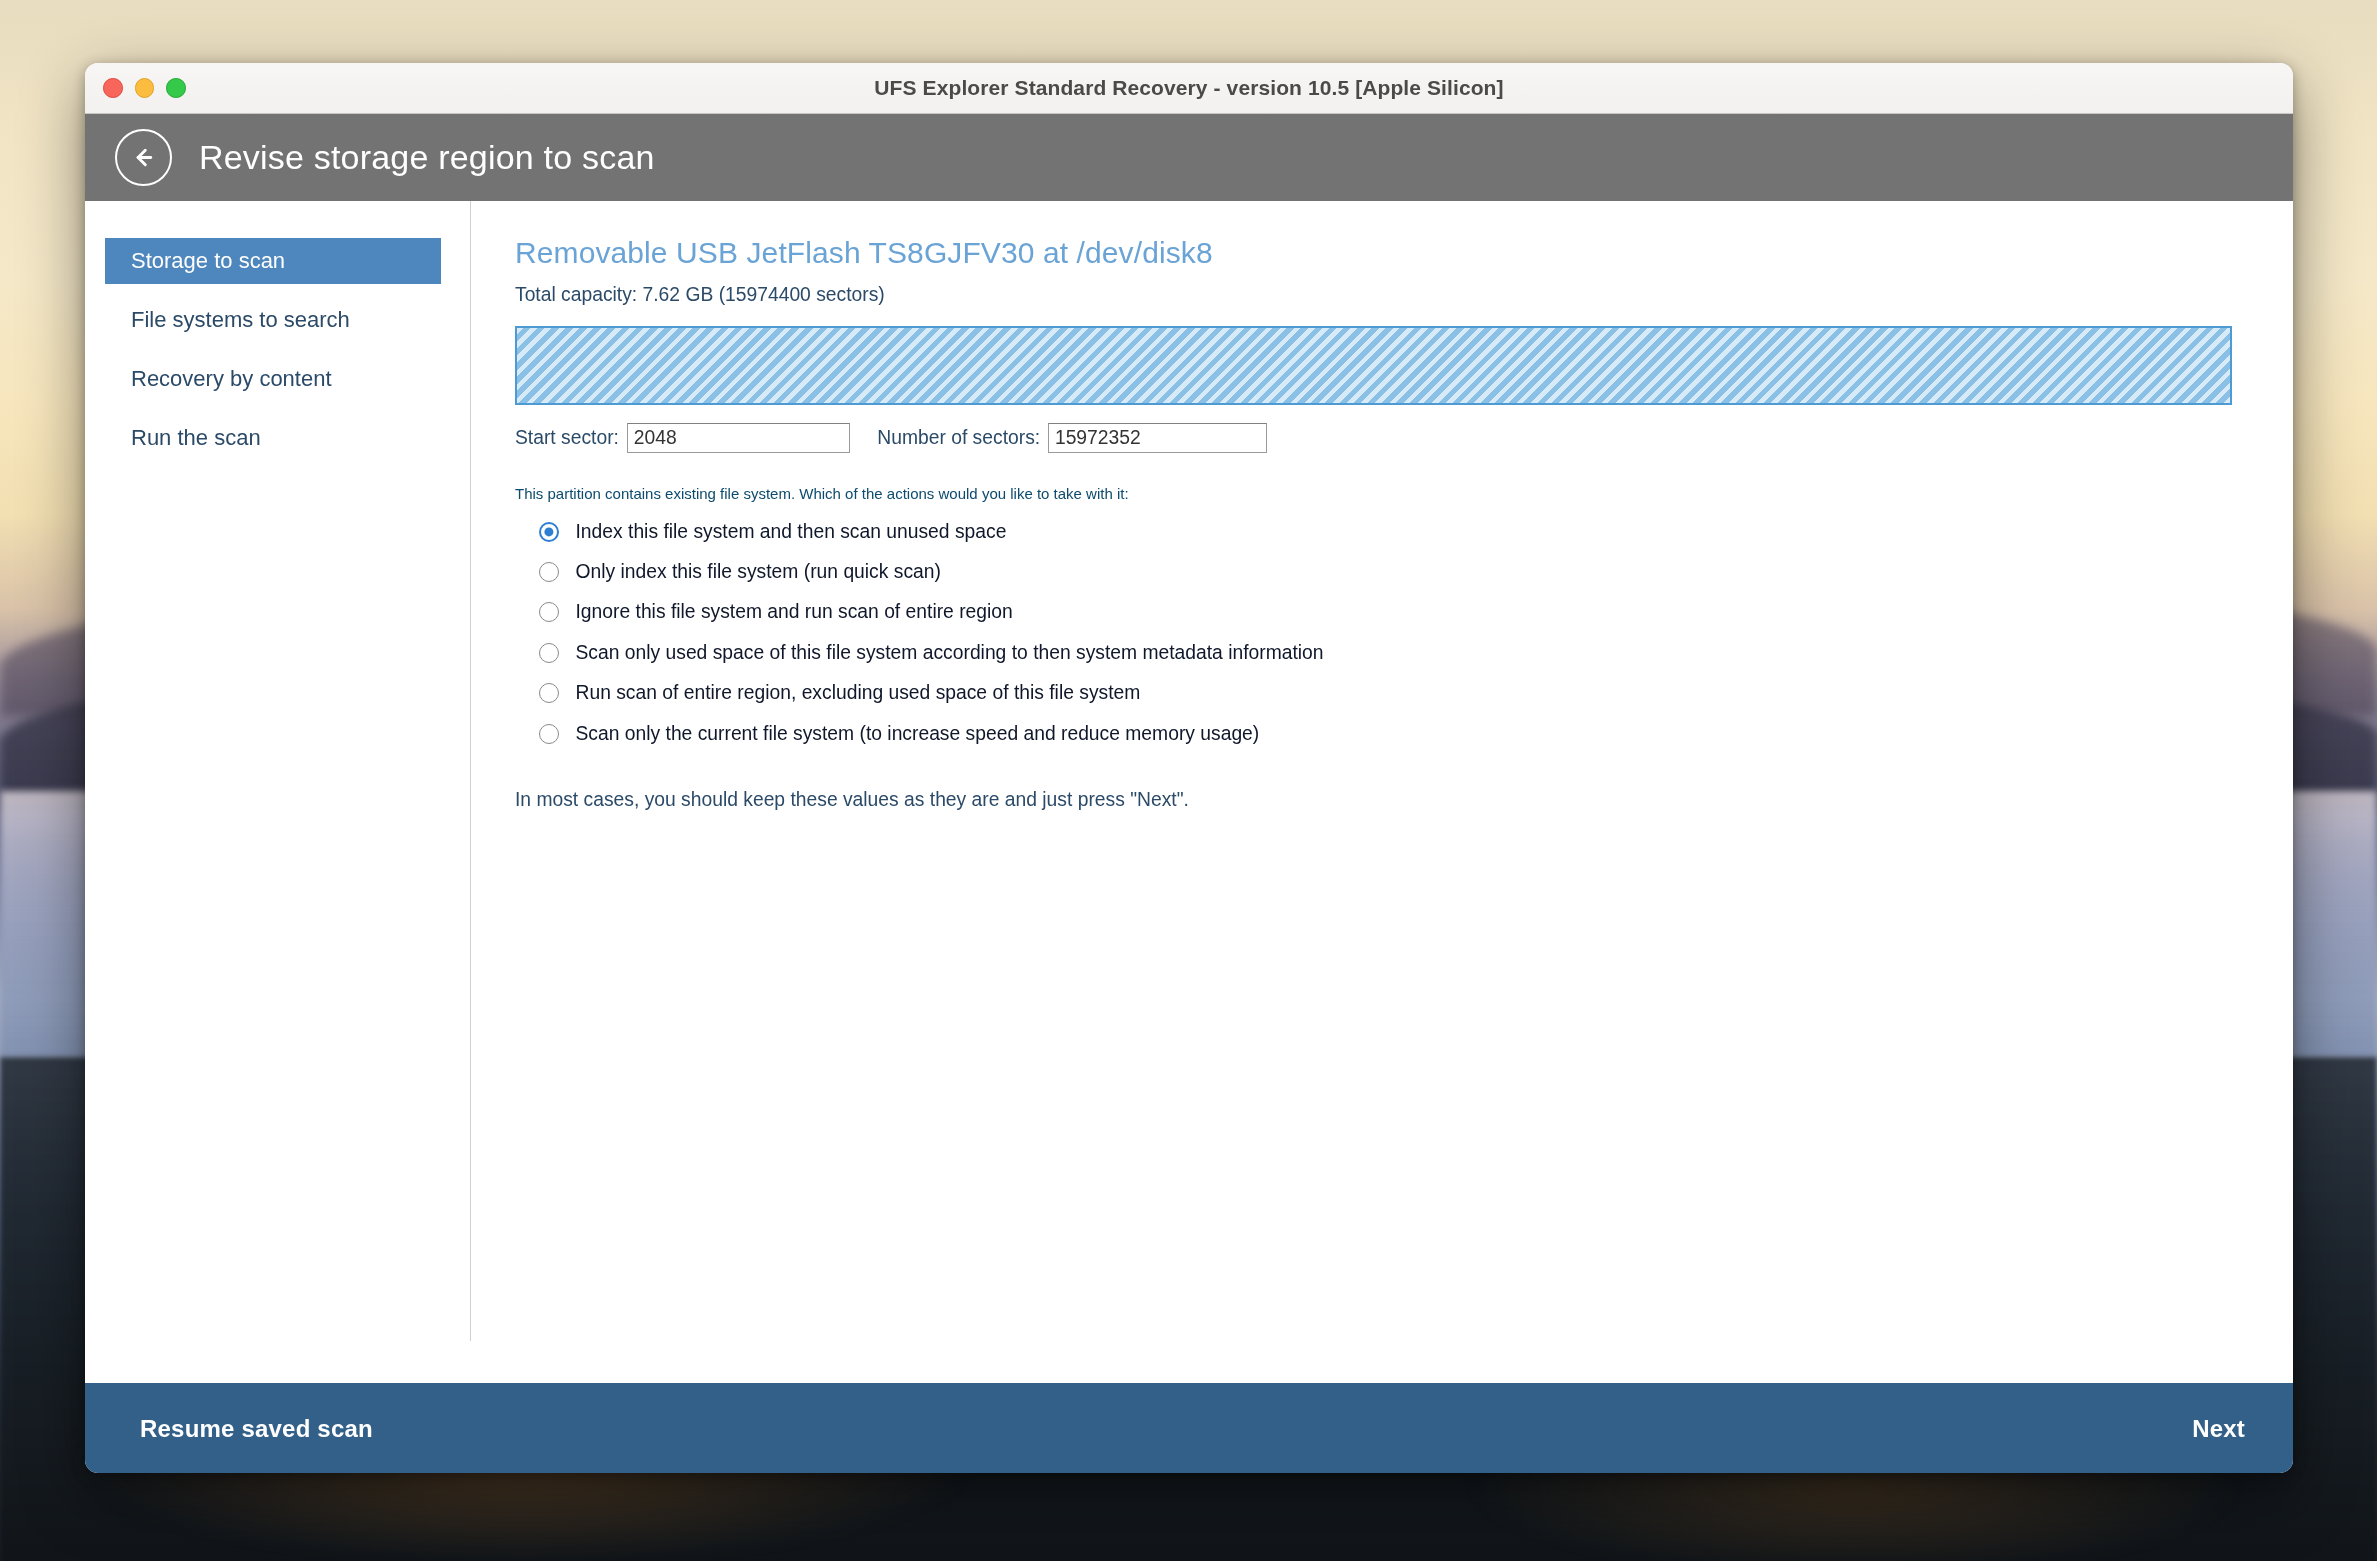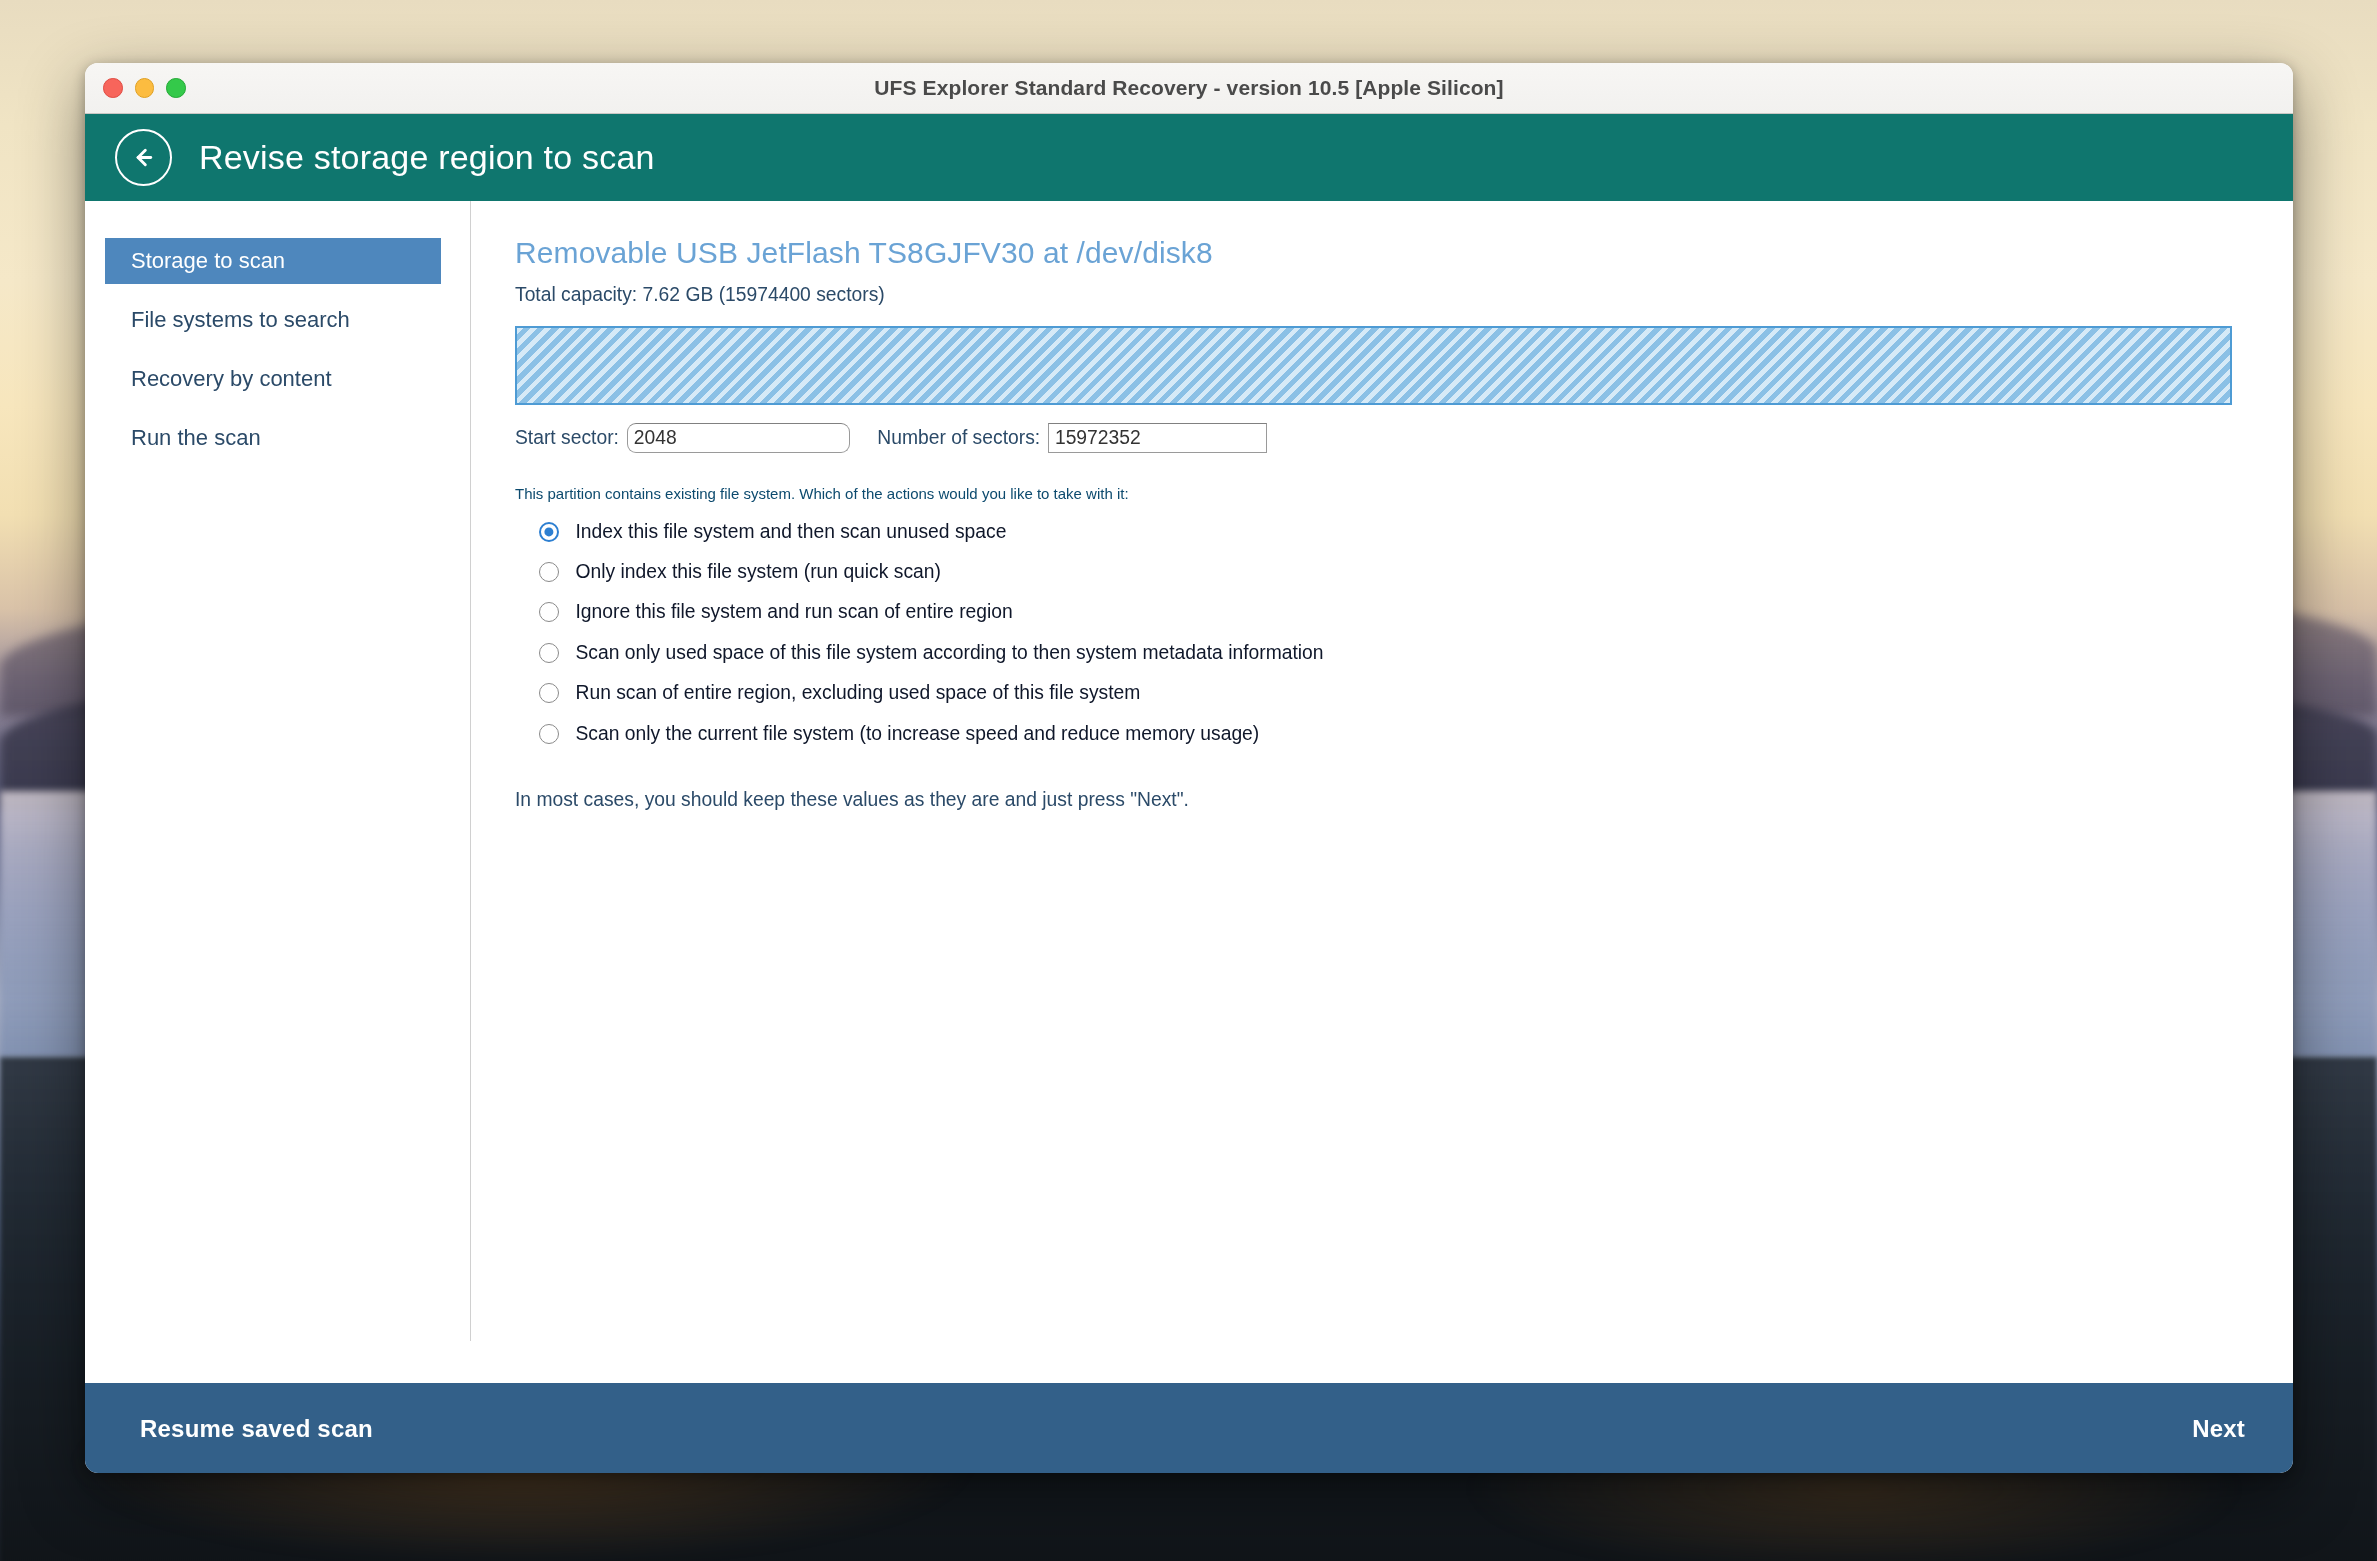--- a/index.html
+++ b/index.html
@@ -123,21 +123,21 @@
     text-align: center;
     font-size: 21px;
     font-weight: bold;
     color: #4a4a4a;
     letter-spacing: 0.1px;
   }
 
   
   #header {
     height: 87px;
-    background: #0f766e;
+    background: #737373;
     display: flex;
     align-items: center;
     padding-left: 30px;
     box-sizing: border-box;
   }
   #back-button {
     width: 53px; height: 53px;
     border-radius: 50%;
     border: 2.8px solid #ffffff;
     display: flex;
@@ -244,21 +244,21 @@
     font-size: 19.3px;
     color: #333333;
     border: 0.9px solid #9a9a9a;
     border-top-color: #808080;
     background: #ffffff;
     height: 30px;
     padding: 0 5.5px;
     box-sizing: border-box;
     outline: none;
   }
-  #start-sector-input { width: 223px; border-radius: 9px; }
+  #start-sector-input { width: 223px; }
   #number-sectors-input { width: 219px; }
   #number-sectors-label { margin-left: 27px; }
 
   
   #question-text {
     font-size: 15px;
     color: #0c4a6e;
     margin-top: 32px;
   }
   #radio-group { margin-top: 18.4px; }

